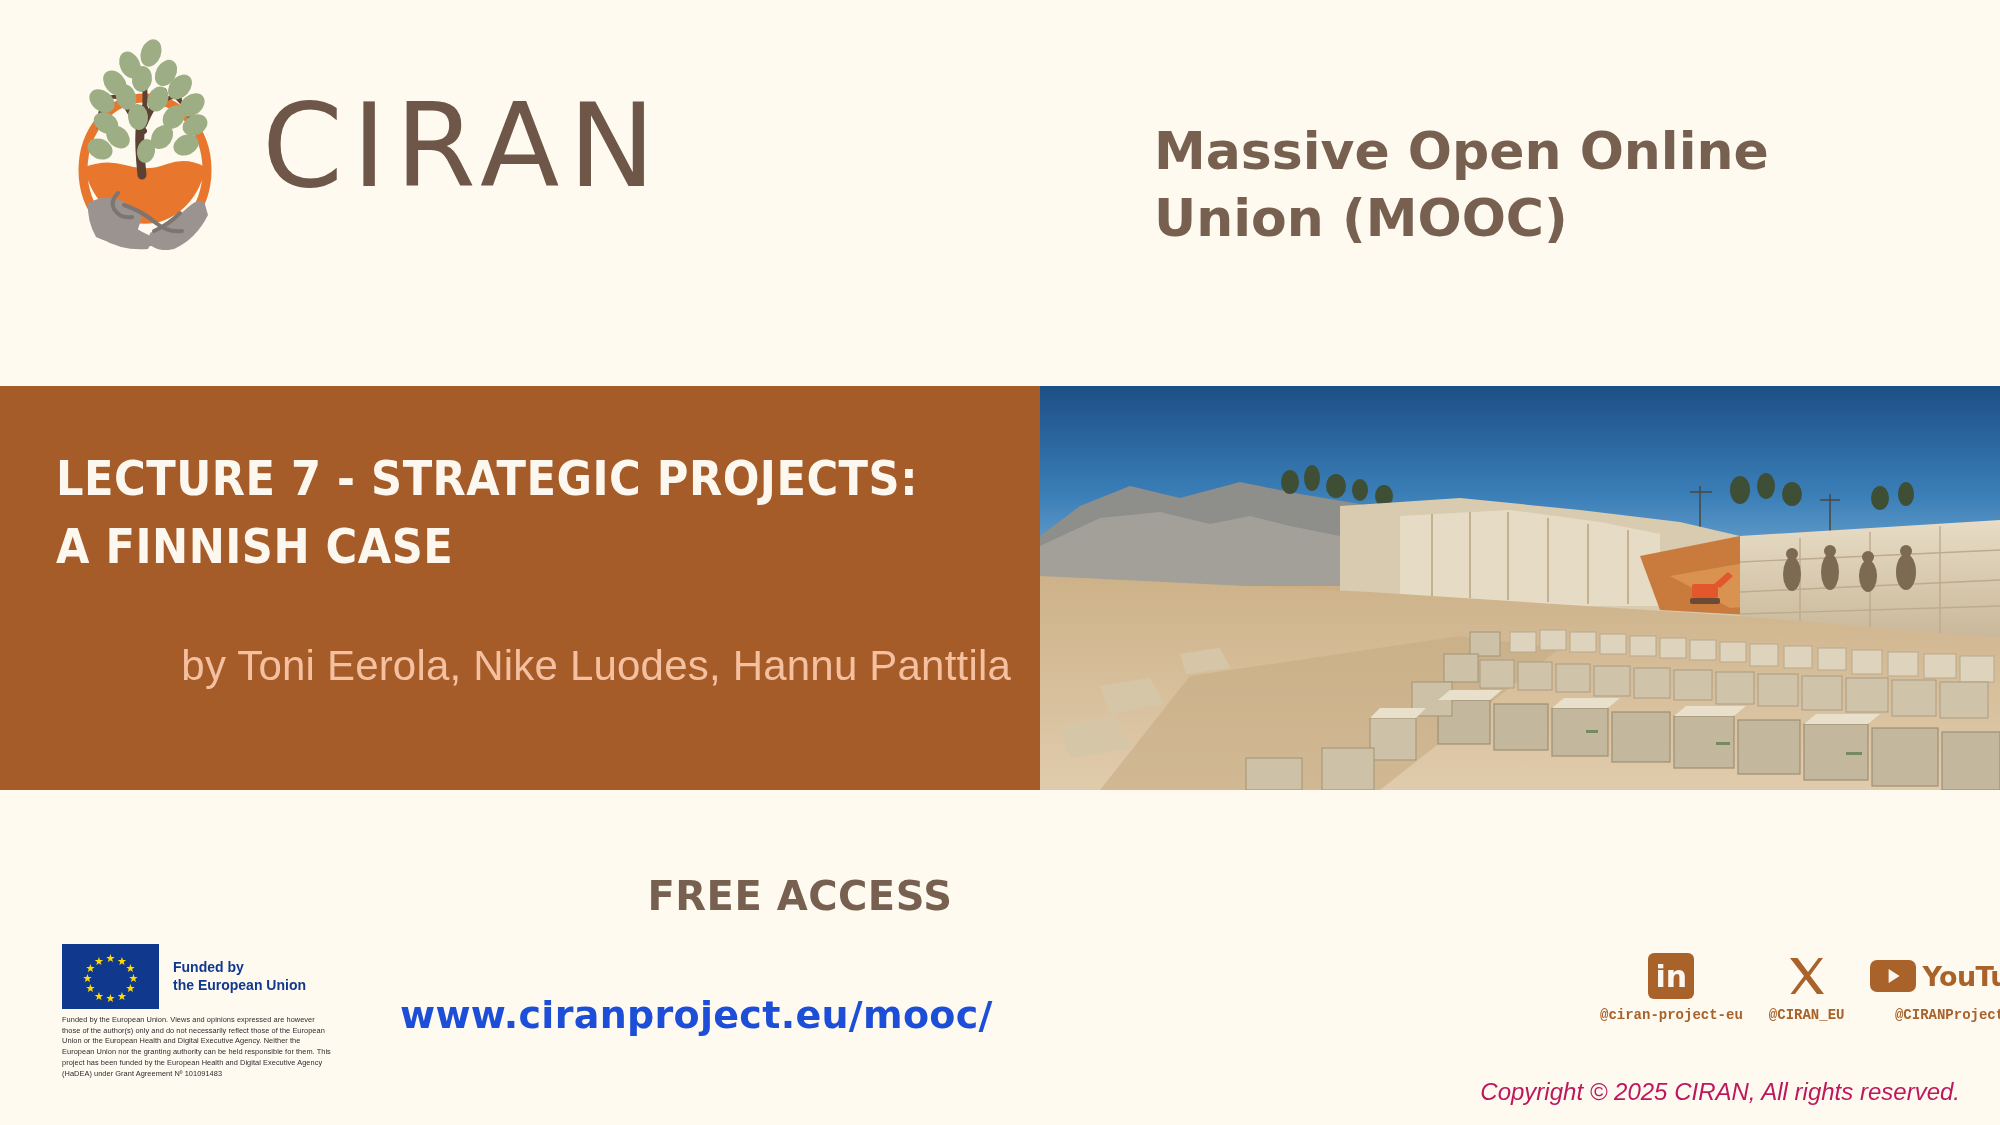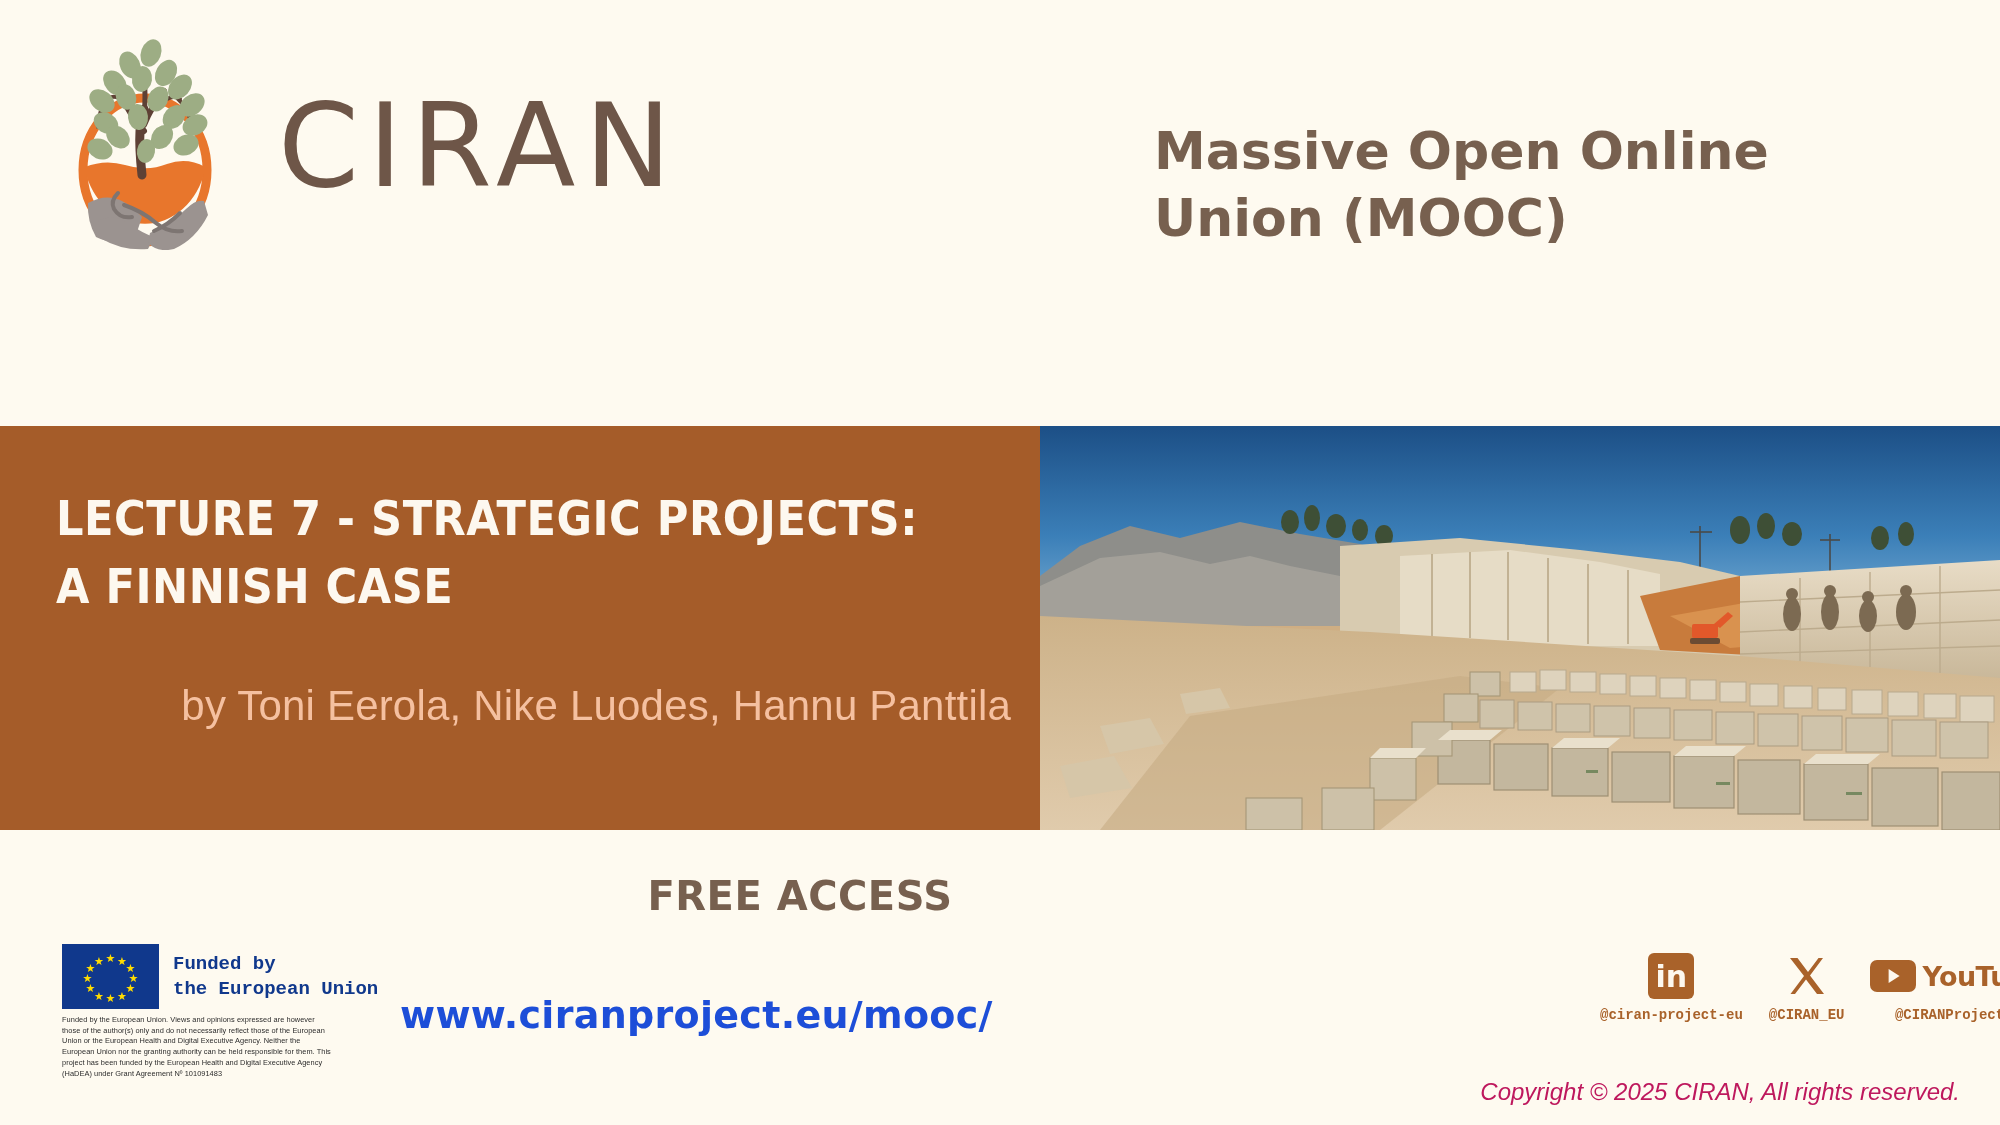--- a/index.html
+++ b/index.html
@@ -26,21 +26,21 @@
     position: absolute;
     left: 0; top: 0;
     width: 2000px; height: 386px;
   }
   .logo-block {
     position: absolute;
     left: 58px; top: 22px;
     width: 640px; height: 230px;
     display: flex;
     align-items: center;
-    gap: 20px;
+    gap: 4px;
   }
   .logo-mark {
     width: 200px; height: 225px;
     position: relative;
     flex: 0 0 auto;
   }
   .logo-word {
     font-family: "DejaVu Sans", sans-serif;
     font-size: 116px;
     letter-spacing: 9px;
@@ -58,21 +58,21 @@
     font-family: "DejaVu Sans", sans-serif;
     font-weight: bold;
     font-size: 52px;
     line-height: 1.28;
   }
 
   
   .banner {
     position: absolute;
     left: 0; top: 386px;
-    width: 2000px; height: 404px; margin-top: 40px;
+    width: 2000px; height: 404px;
   }
   .banner-left {
     position: absolute;
     left: 0; top: 0;
     width: 1040px; height: 404px;
     background: #a55c29;
   }
   .banner-title {
     position: absolute;
     left: 56px; top: 58px;
@@ -151,23 +151,23 @@
   }
   .eu-flag .star {
     position: absolute;
     color: #ffdc00;
     font-size: 11px;
     line-height: 11px;
     transform: translate(-50%, -50%);
   }
   .eu-funded-text {
     color: #10388c;
-    font-family: Liberation Mono, monospace;
-    font-weight: bold;
-    font-size: 19px;
+    font-family: Liberation Sans, sans-serif;
+    font-weight: bold;
+    font-size: 14px;
     line-height: 1.28;
   }
   .eu-disclaimer {
     margin-top: 6px;
     color: #2b2b2b;
     font-size: 7.4px;
     line-height: 1.45;
     width: 272px;
     letter-spacing: 0.05px;
   }

